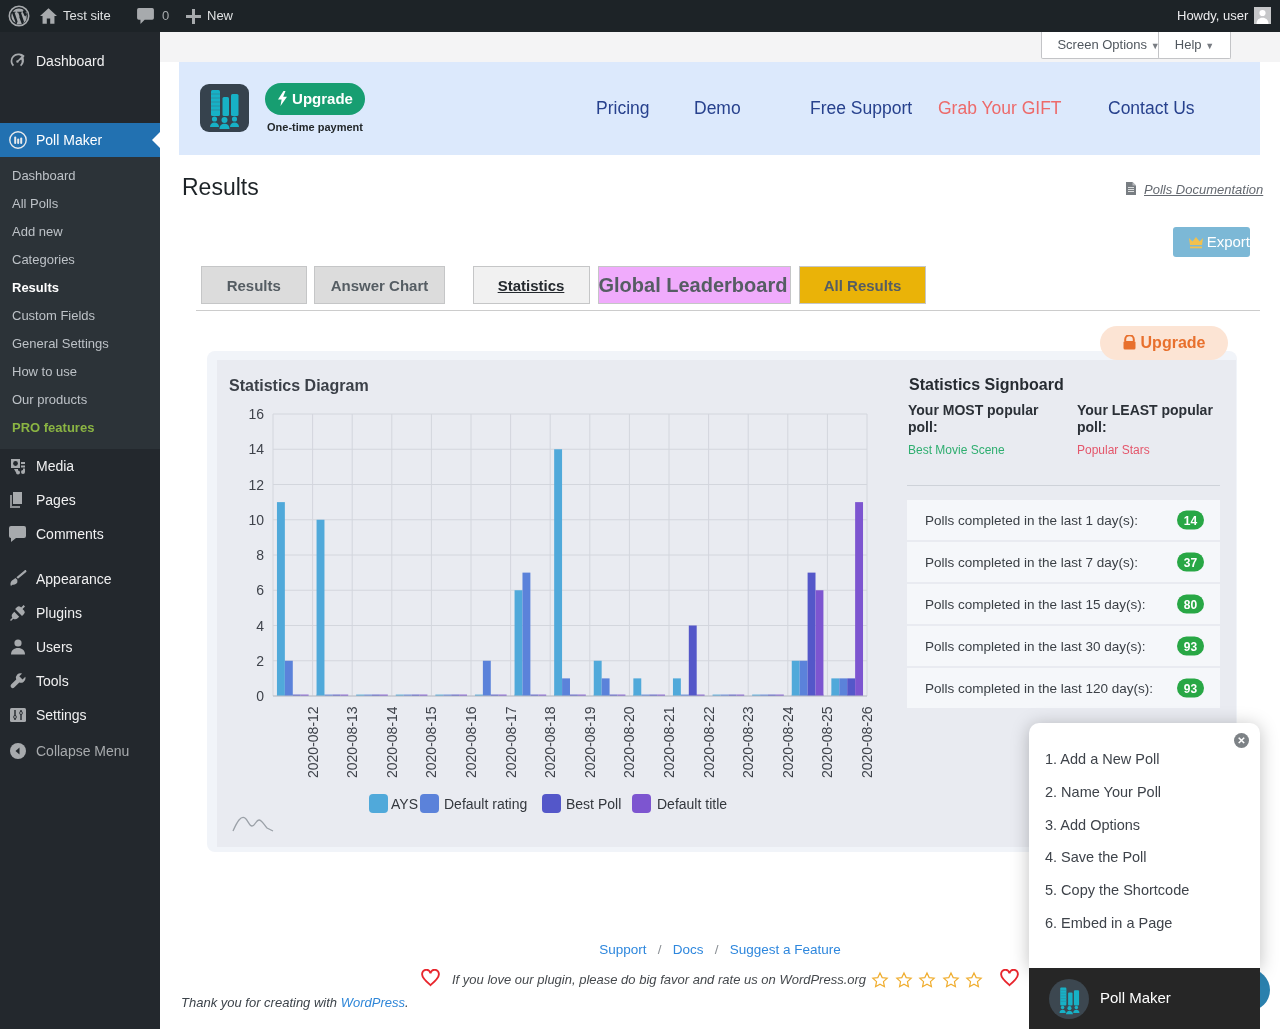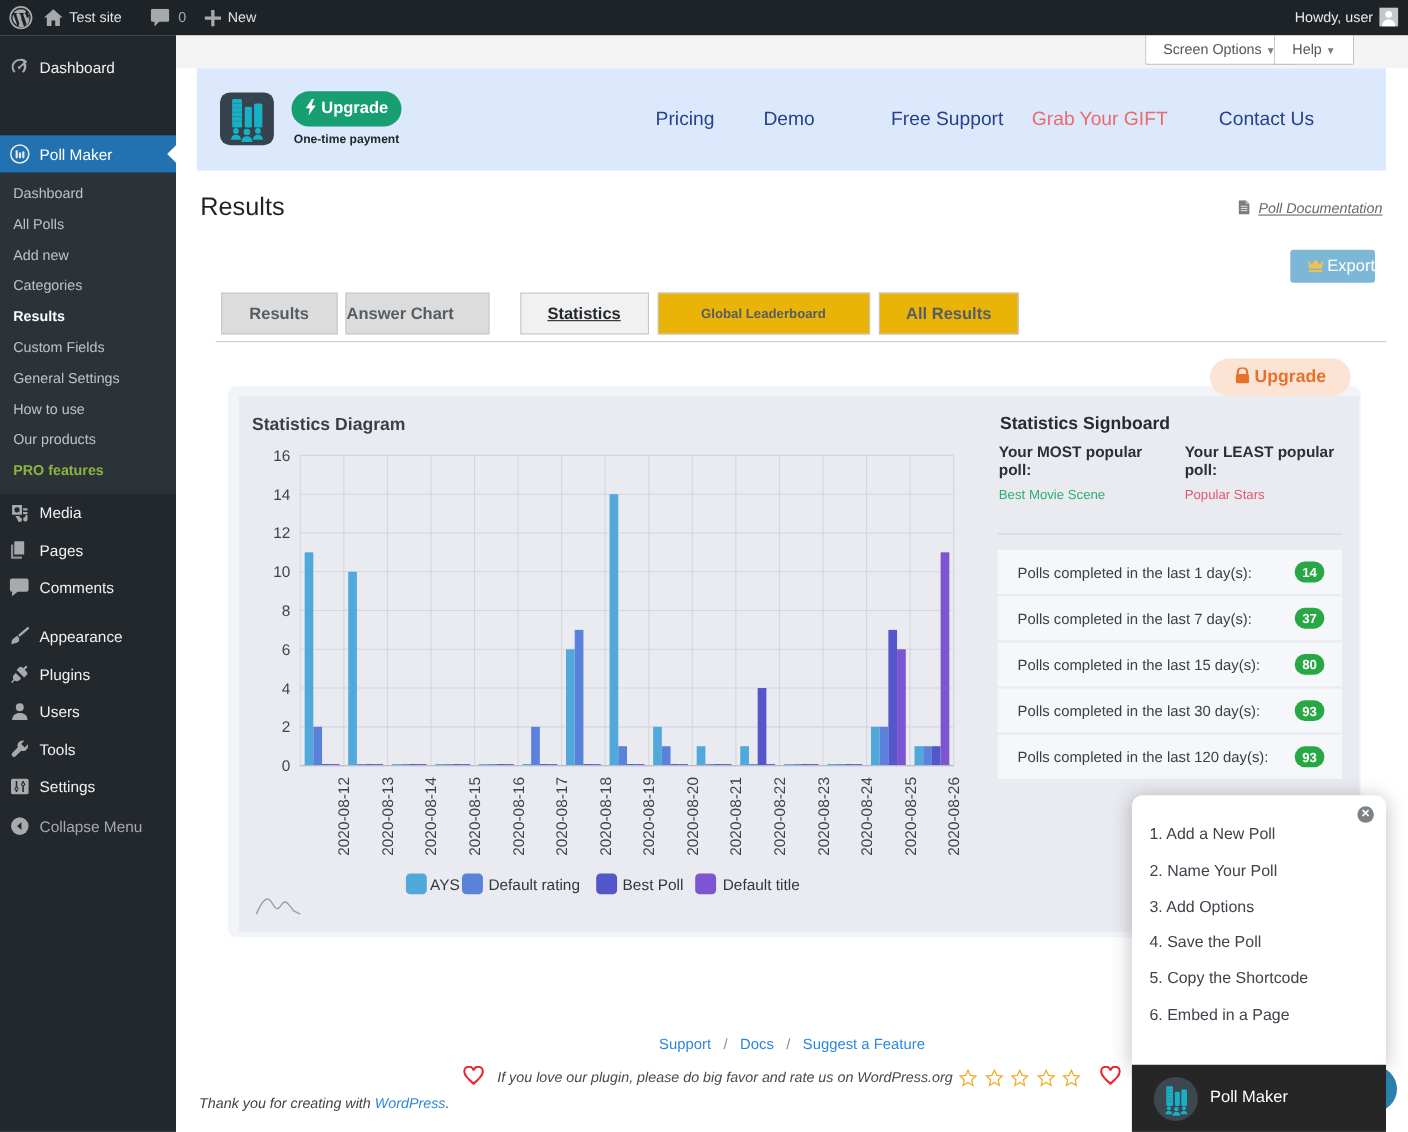--- a/index.html
+++ b/index.html
@@ -173,31 +173,31 @@
      <span class="abs" style="left:929px;top:36px;">Contact Us</span>
    </div>
  </div>
 
  <div class="abs" style="left:22px;top:142px;font-size:23px;color:#1d2327;">Results</div>
  <svg class="abs" style="left:966px;top:150px;" width="10" height="13" viewBox="0 0 10 13">
       <path d="M0 0 h6.5 L10 3.5 V13 H0 Z" fill="#787d82"></path>
       <path d="M6.5 0 L10 3.5 H6.5 Z" fill="#b7babd"></path>
       <path d="M2 5.5h6M2 7.5h6M2 9.5h6" stroke="#e8e9ea" stroke-width="0.9"></path>
     </svg>
- <div class="abs" style="left:984px;top:150px;width:120px;font-size:13px;font-style:italic;color:#646970;text-decoration:underline;">Poll Documentation</div>
+ <div class="abs" style="left:984px;top:150px;width:120px;font-size:13px;font-style:italic;color:#646970;text-decoration:underline;">Polls Documentation</div>
 
  <div class="abs" style="left:1013px;top:195px;width:77px;height:30px;background:#7cb8d6;border-radius:3px;color:#fff;font-size:15px;text-align:right;line-height:30px;">
    <svg style="vertical-align:-2px;margin-right:3px;" width="16" height="13" viewBox="0 0 16 13">
         <path d="M1 2 4.5 5.5 8 1 11.5 5.5 15 2 14 9 H2 Z" fill="#f2c14e"></path>
         <rect x="2" y="10.5" width="12" height="1.8" fill="#f2c14e"></rect>
       </svg>Export</div>
 <div class="abs" style="left:41px;top:234px;width:105.5px;height:38px;background:#dcdcdc;border:1px solid #c5c6c7;font-size:15px;font-weight:bold;color:#555d63;text-align:center;line-height:37px;">Results</div>
-    <div class="abs" style="left:154px;top:234px;width:131px;height:38px;background:#dcdcdc;border:1px solid #c5c6c7;font-size:15px;font-weight:bold;color:#555d63;text-align:left;line-height:37px;">Answer Chart</div>
+    <div class="abs" style="left:154px;top:234px;width:131px;height:38px;background:#dcdcdc;border:1px solid #c5c6c7;font-size:15px;font-weight:bold;color:#555d63;text-align:center;line-height:37px;">Answer Chart</div>
     <div class="abs" style="left:312.5px;top:234px;width:117px;height:38px;background:#f1f1f1;border:1px solid #c5c6c7;font-size:15px;font-weight:bold;color:#555d63;text-align:center;line-height:37px;"><span style="text-decoration:underline;color:#24292e;">Statistics</span></div>
-    <div class="abs" style="left:437.5px;top:234px;width:193px;height:38px;background:#eab308;border:1px solid #c5c6c7;font-size:12px;font-weight:bold;color:#555d63;text-align:center;line-height:37px;">Global Leaderboard</div>
+    <div class="abs" style="left:437.5px;top:234px;width:193px;height:38px;background:#f0abfc;border:1px solid #c5c6c7;font-size:20px;font-weight:bold;color:#555d63;line-height:37px;">Global Leaderboard</div>
     <div class="abs" style="left:639px;top:234px;width:127px;height:38px;background:#eab308;border:1px solid #c5c6c7;font-size:15px;font-weight:bold;color:#555d63;text-align:center;line-height:37px;">All Results</div>
     <div class="abs" style="left:36px;top:278px;width:1064px;height:1px;background:#ccc;"></div>
  <div class="abs" style="left:940px;top:294px;width:128px;height:34px;background:#fce4d4;border-radius:17px;z-index:5;color:#e8702d;font-weight:bold;font-size:16px;text-align:center;line-height:34px;">
   <svg style="vertical-align:-2px;margin-right:5px;" width="13" height="15" viewBox="0 0 13 15">
         <path d="M2.2 6V4.5a4.3 4.3 0 0 1 8.6 0V6" fill="none" stroke="#e8702d" stroke-width="2"></path>
         <rect x="0.5" y="6" width="12" height="8.5" rx="1.5" fill="#e8702d"></rect>
       </svg>Upgrade</div>
 
  <div class="abs" style="left:47px;top:319px;width:1030px;height:501px;background:#f1f4f9;border-radius:8px;"></div>
 <svg class="abs" style="left:57px;top:328px;" width="1019" height="487" viewBox="0 0 1019 487" font-family="Liberation Sans, sans-serif">

